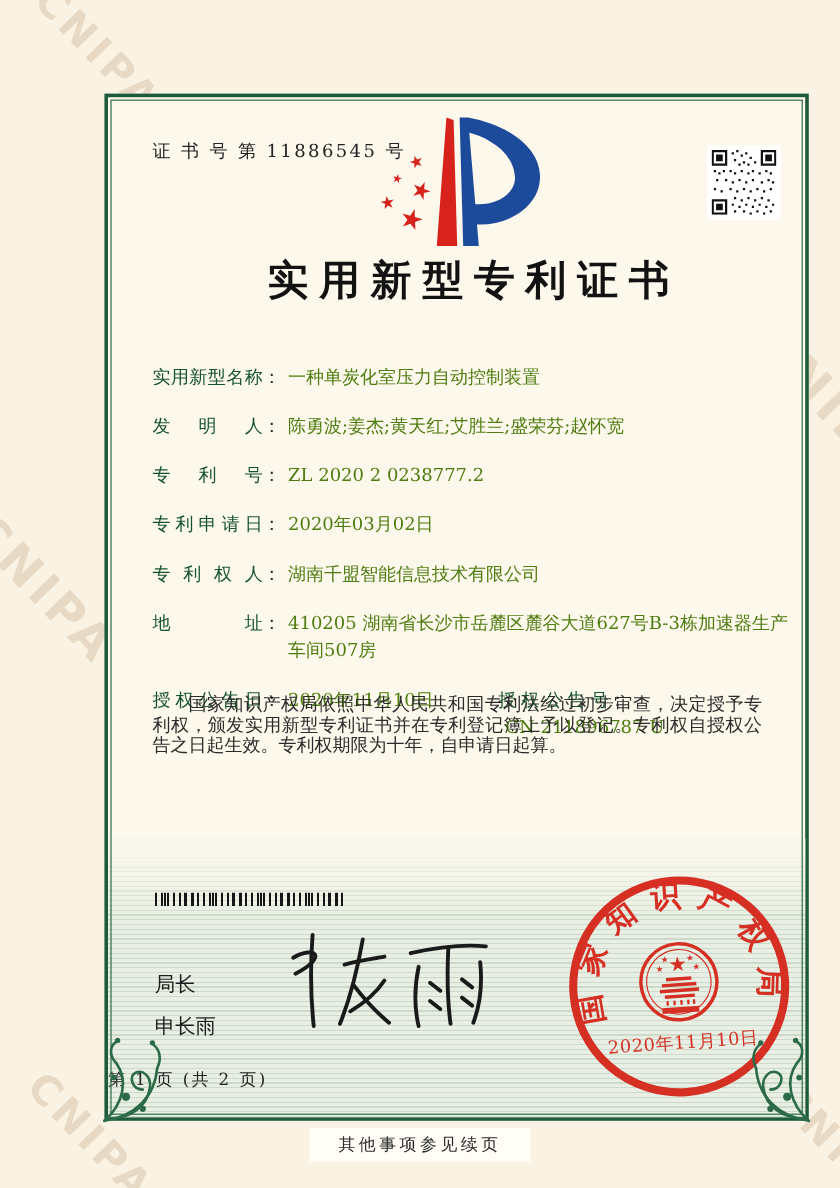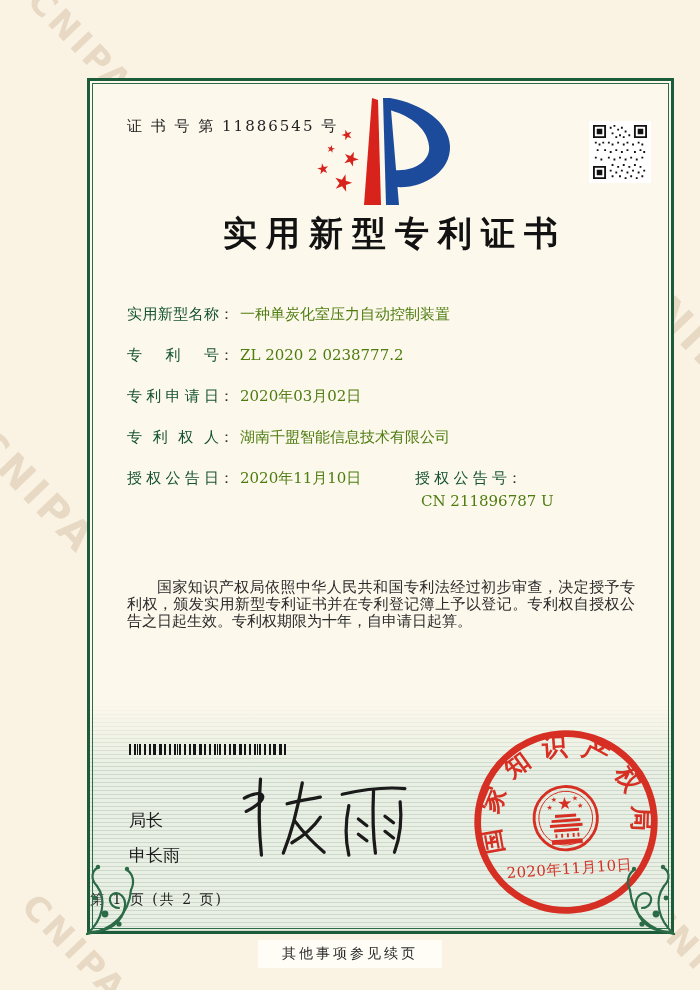--- a/index.html
+++ b/index.html
@@ -122,27 +122,33 @@
     </g>
   </svg>
 
   <div class="title">实用新型专利证书</div>
 
   <div class="fields">
     <div class="row">
       <span class="flabel">实用新型名称</span><span class="colon">：</span><span class="fvalue">一种单炭化室压力自动控制装置</span>
     </div>
     <div class="row">
+      <span class="flabel">发明人</span><span class="colon">：</span><span class="fvalue">陈勇波;姜杰;黄天红;艾胜兰;盛荣芬;赵怀宽</span>
+    </div>
+    <div class="row">
       <span class="flabel">专利号</span><span class="colon">：</span><span class="fvalue">ZL 2020 2 0238777.2</span>
     </div>
     <div class="row">
       <span class="flabel">专利申请日</span><span class="colon">：</span><span class="fvalue">2020年03月02日</span>
     </div>
     <div class="row">
       <span class="flabel">专利权人</span><span class="colon">：</span><span class="fvalue">湖南千盟智能信息技术有限公司</span>
+    </div>
+    <div class="row">
+      <span class="flabel">地址</span><span class="colon">：</span><span class="fvalue">410205 湖南省长沙市岳麓区麓谷大道627号B-3栋加速器生产车间507房</span>
     </div>
     <div class="grant-row">
       <div class="grant-left">
         <span class="flabel">授权公告日</span><span class="colon">：</span><span class="fvalue">2020年11月10日</span>
       </div>
       <div class="grant-right">
         <span class="flabel">授权公告号</span><span class="colon">：</span><span class="fvalue">CN 211896787 U</span>
       </div>
     </div>
   </div>

